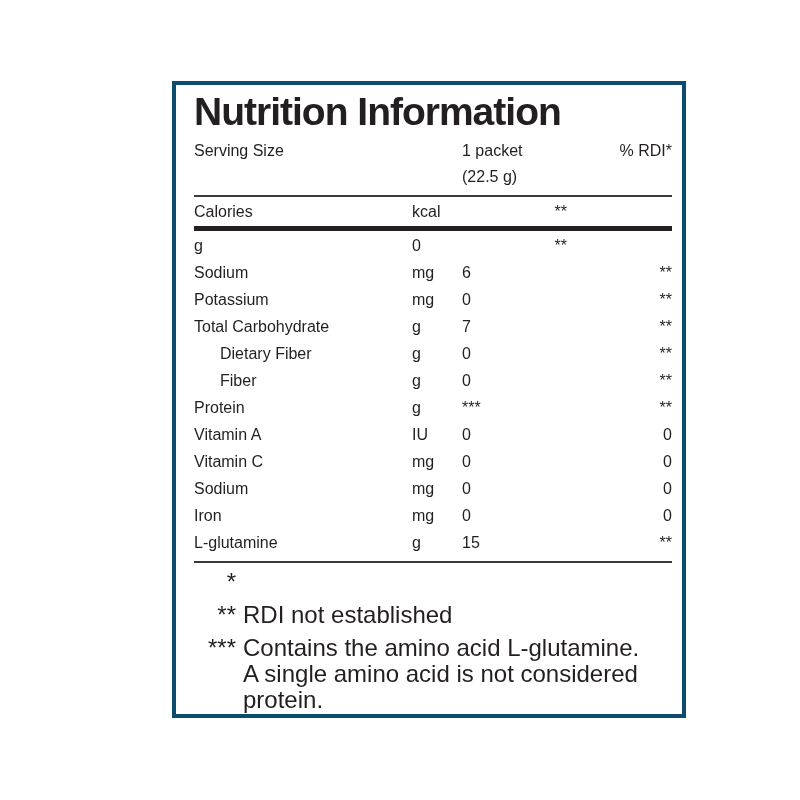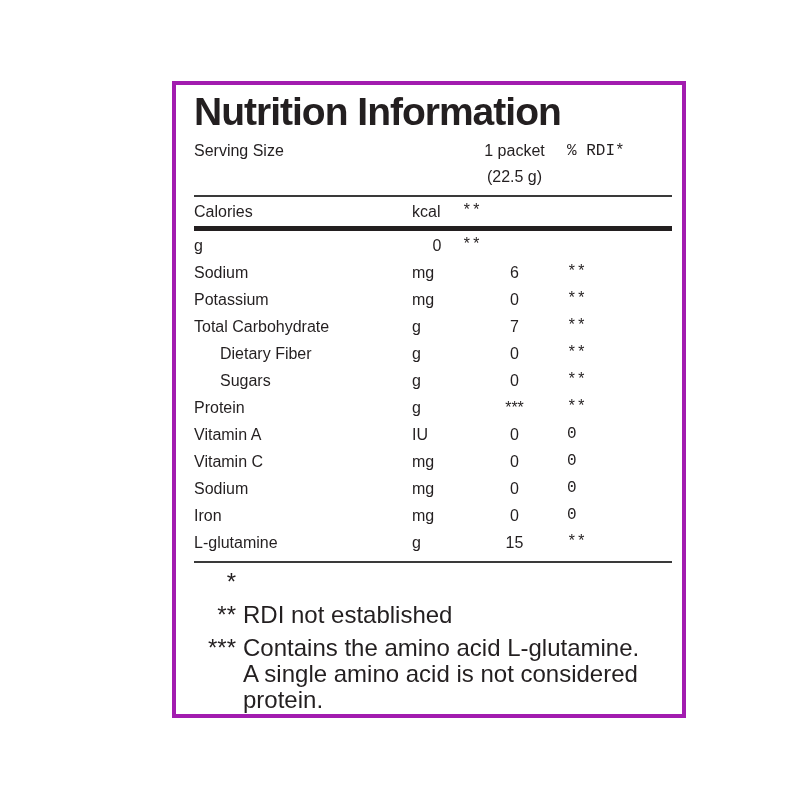--- a/index.html
+++ b/index.html
@@ -15,21 +15,21 @@
     font-family: "Liberation Sans", sans-serif;
     color: #231f20;
     overflow: hidden;
   }
   .label-box {
     position: absolute;
     left: 172px;
     top: 81px;
     width: 514px;
     height: 637px;
-    border: 4px solid #a21caf;
+    border: 4px solid #0c4a6e;
     box-sizing: border-box;
     background: #ffffff;
     padding: 4px 10px 0 18px;
   }
   .title {
     font-size: 39px;
     font-weight: bold;
     letter-spacing: -1px;
     line-height: 1.02;
     margin: 3px 0 6px 0;
@@ -39,22 +39,22 @@
     display: grid;
     grid-template-columns: 218px 50px 105px 1fr;
     font-size: 16px;
     line-height: 27px;
   }
   .serving-row {
     margin-top: 2px;
     line-height: 26px;
   }
   .serving-row .serving-name { grid-column: 1 / span 2; }
-  .c-amount { text-align: center; white-space: pre-line; }
-  .c-rdi { text-align: left; font-family: Liberation Mono, monospace; }
+  .c-amount { white-space: pre-line; }
+  .c-rdi { text-align: right; }
   .c-name { white-space: nowrap; }
   .c-name.indent { padding-left: 26px; }
   .rule-thin {
     height: 2px;
     background: #3a3a3a;
     border: none;
     margin: 5px 0 1px 0;
   }
   .rule-thick {
     height: 5px;
@@ -128,21 +128,21 @@
   </div>
 
   <div class="grid-row">
     <span class="c-name indent">Dietary Fiber</span>
     <span class="c-unit">g</span>
     <span class="c-amount">0</span>
     <span class="c-rdi">**</span>
   </div>
 
   <div class="grid-row">
-    <span class="c-name indent">Sugars</span>
+    <span class="c-name indent">Fiber</span>
     <span class="c-unit">g</span>
     <span class="c-amount">0</span>
     <span class="c-rdi">**</span>
   </div>
 
   <div class="grid-row">
     <span class="c-name">Protein</span>
     <span class="c-unit">g</span>
     <span class="c-amount">***</span>
     <span class="c-rdi">**</span>

